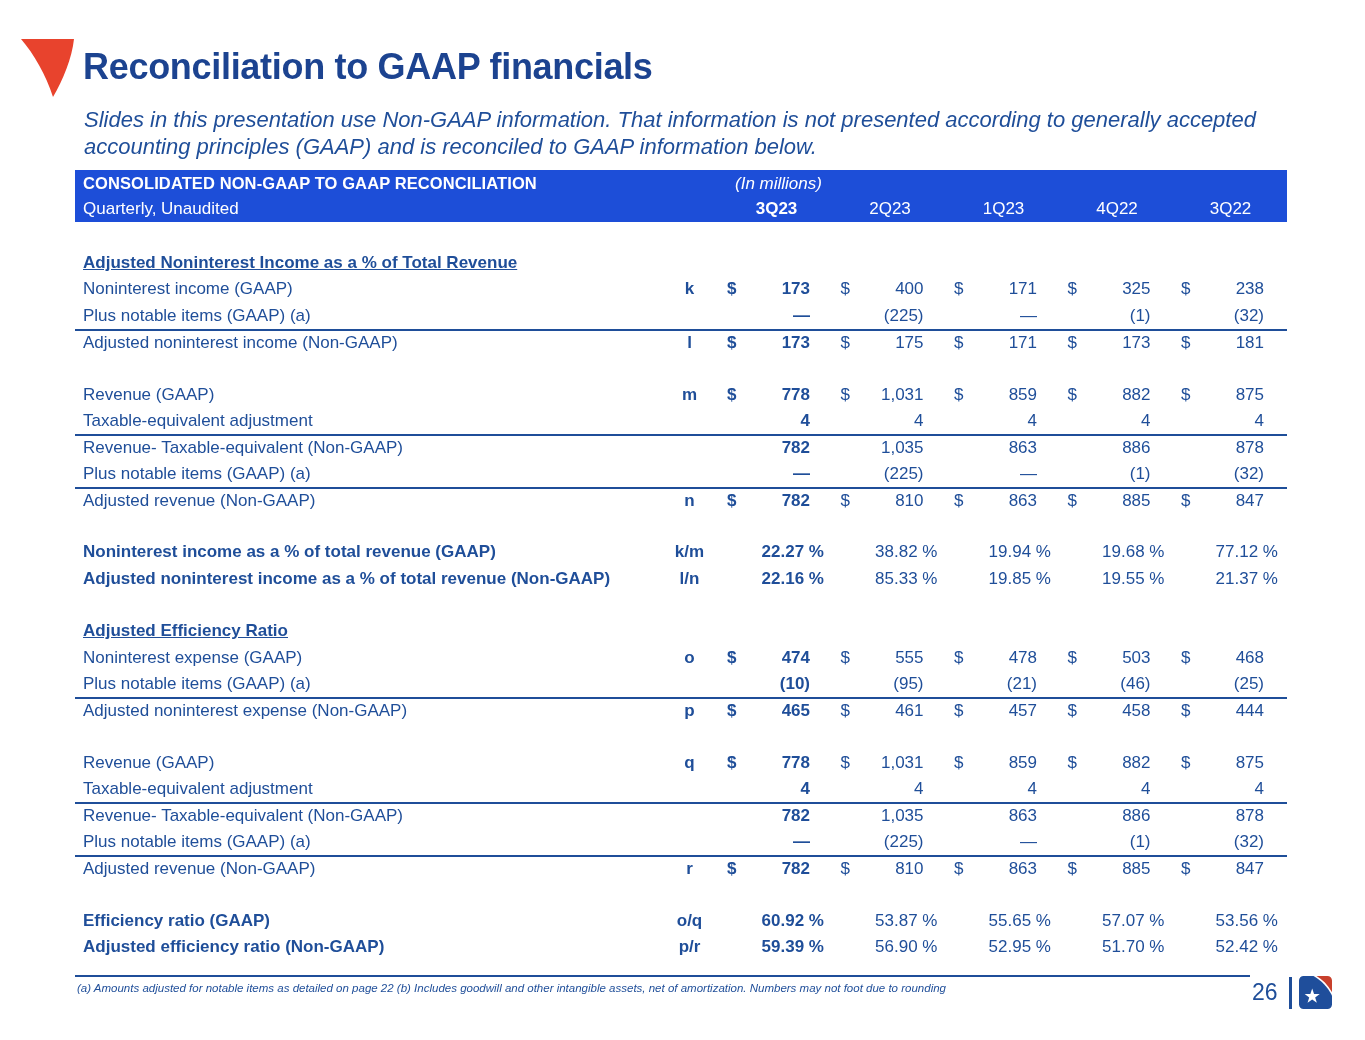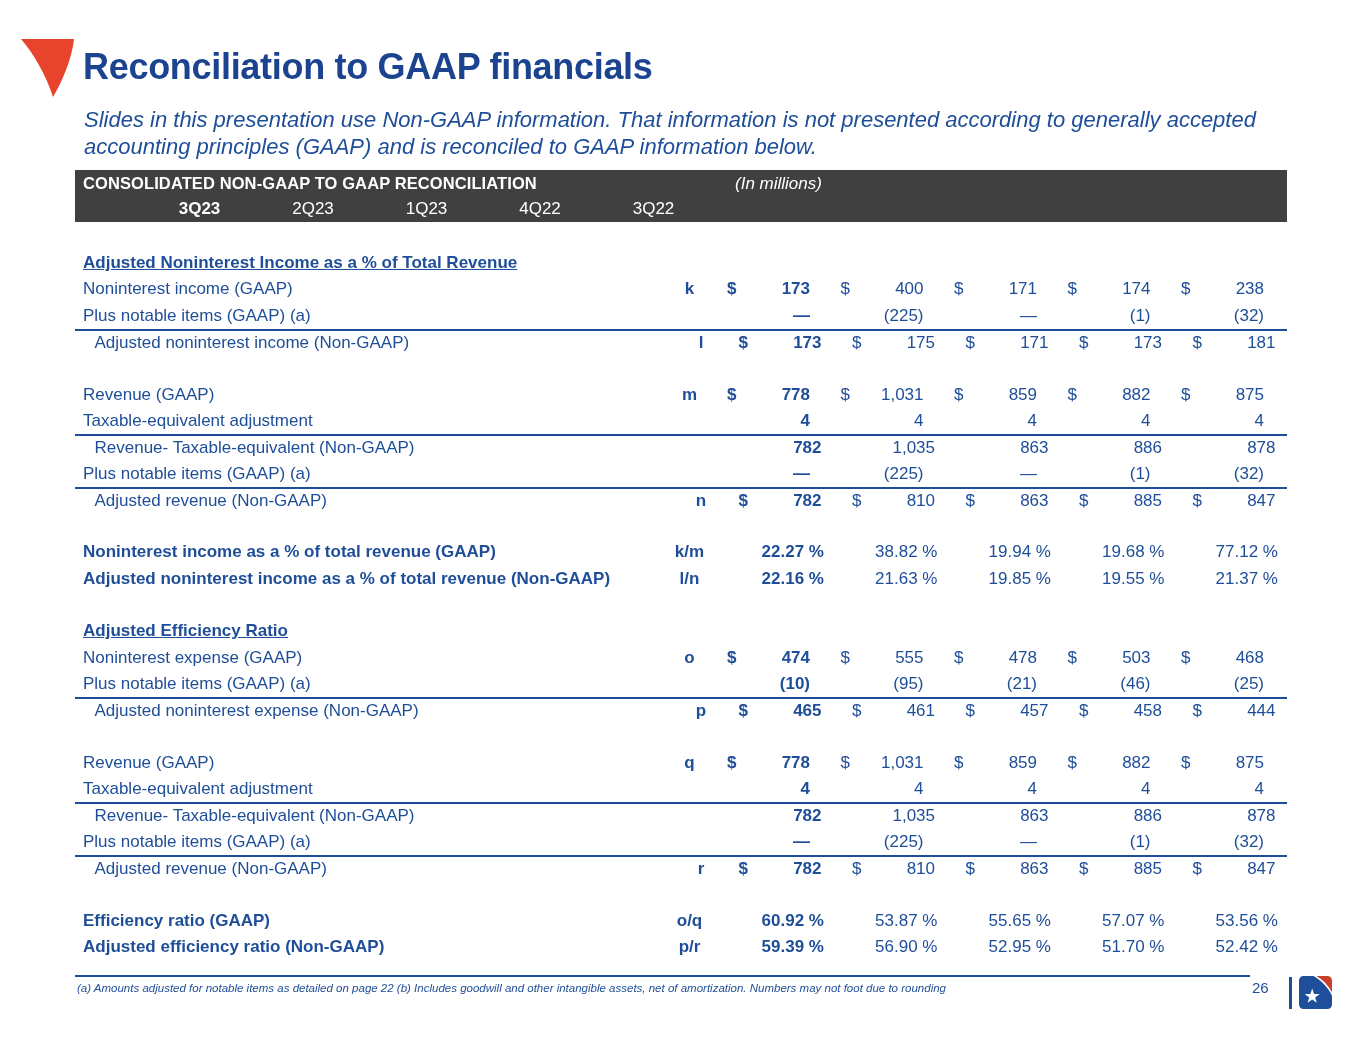--- a/index.html
+++ b/index.html
@@ -6,46 +6,46 @@
   body{
     width:1365px;height:1040px;background:#ffffff;overflow:hidden;position:relative;
     font-family:"Liberation Sans",sans-serif;color:#1F4E99;
   }
   .red-mark{position:absolute;left:20px;top:38px;width:54px;height:60px;}
   .title{position:absolute;left:83px;top:46px;font-size:36px;font-weight:bold;color:#1C4390;letter-spacing:-0.3px;}
   .subtitle{position:absolute;left:84px;top:106px;font-size:22px;font-style:italic;color:#1F4E99;line-height:27px;}
   .subtitle span{display:block;}
 
   .tablewrap{position:absolute;left:75px;top:170px;width:1212px;}
-  .bar{background:#404040;color:#ffffff;height:52px;padding-top:1px;box-sizing:border-box;}
+  .bar{background:#1d4ed8;color:#ffffff;height:52px;padding-top:1px;box-sizing:border-box;}
   .bar-line{display:flex;align-items:center;height:25px;padding-left:8px;font-size:17px;}
   .bar-title{width:652px;font-weight:bold;font-size:16.5px;letter-spacing:0.1px;}
   .bar-units{font-style:italic;}
   .bar-sub{width:577px;}
   .bar-ref{width:75px;}
   .bar-col{width:83px;margin-right:30.5px;text-align:center;}
   .bar-col.last{margin-right:0;}
   .bar-col.cur{font-weight:bold;}
 
   .tbody{margin-top:28px;}
   .trow{display:flex;align-items:center;height:26.3px;font-size:17px;box-sizing:border-box;}
   .c-label{width:577px;padding-left:8px;box-sizing:border-box;white-space:nowrap;}
   .c-ref{width:75px;text-align:center;font-weight:bold;}
   .grp{width:83px;margin-right:30.5px;display:flex;justify-content:space-between;white-space:nowrap;}
   .grp.last{margin-right:0;}
   .grp .val{text-align:right;flex:1;}
   .trow.section .c-label{font-weight:bold;text-decoration:underline;}
-  .trow.subtotal{border-top:2.5px solid #1F4E99;justify-content:center;}
+  .trow.subtotal{border-top:2.5px solid #1F4E99;}
   .trow.boldrow .c-label{font-weight:bold;}
   .trow.pct .val{margin-right:-14px;}
   .trow .grp.g0{font-weight:bold;}
 
   .rule{position:absolute;left:75px;top:975px;width:1175px;height:2px;background:#1F4E99;}
   .footnote{position:absolute;left:77px;top:982px;font-size:11.5px;font-style:italic;color:#1F4E99;white-space:nowrap;}
-  .pagenum{position:absolute;left:1252px;top:979px;font-size:15px;color:#1F4E99;}
+  .pagenum{position:absolute;left:1252px;top:979px;font-size:23px;color:#1F4E99;}
   .pagesep{position:absolute;left:1289px;top:977px;width:3px;height:32px;background:#1F4E99;}
   .footer-logo{position:absolute;left:1299px;top:976px;width:33px;height:33px;}
 </style>
 </head>
 <body>
 
 <svg class="red-mark" viewBox="0 0 54 58" aria-hidden="true">
   <path d="M1,0 L54,0 C52,19 43,41 33,58 C26,36 14,15 1,0 Z" fill="#E8432D"></path>
 </svg>
 
@@ -56,20 +56,21 @@
   <span>accounting principles (GAAP) and is reconciled to GAAP information below.</span>
 </div>
 
 <div class="tablewrap">
   <div class="bar">
     <div class="bar-line">
       <span class="bar-title">CONSOLIDATED NON-GAAP TO GAAP RECONCILIATION</span>
       <span class="bar-units">(In millions)</span>
     </div>
     <div class="bar-line">
+      <span class="bar-sub">Quarterly, Unaudited</span>
       <span class="bar-ref"></span>
       <span class="bar-col cur">3Q23</span>
       <span class="bar-col">2Q23</span>
       <span class="bar-col">1Q23</span>
       <span class="bar-col">4Q22</span>
       <span class="bar-col last">3Q22</span>
     </div>
   </div>
   <div class="tbody">
       <div class="trow section">
@@ -106,21 +107,21 @@
     <span class="grp g1">
           <span class="dol">$</span>
           <span class="val">400</span>
         </span>
     <span class="grp g2">
           <span class="dol">$</span>
           <span class="val">171</span>
         </span>
     <span class="grp g3">
           <span class="dol">$</span>
-          <span class="val">174</span>
+          <span class="val">325</span>
         </span>
     <span class="grp g4 last">
           <span class="dol">$</span>
           <span class="val">238</span>
         </span>
   </div>
       <div class="trow">
     <span class="c-label">Plus notable items (GAAP) (a)</span>
     <span class="c-ref"></span>
     <span class="grp g0">
@@ -362,21 +363,21 @@
   </div>
       <div class="trow boldrow pct">
     <span class="c-label">Adjusted noninterest income as a % of total revenue (Non-GAAP)</span>
     <span class="c-ref">l/n</span>
     <span class="grp g0">
           <span class="dol"></span>
           <span class="val">22.16 %</span>
         </span>
     <span class="grp g1">
           <span class="dol"></span>
-          <span class="val">21.63 %</span>
+          <span class="val">85.33 %</span>
         </span>
     <span class="grp g2">
           <span class="dol"></span>
           <span class="val">19.85 %</span>
         </span>
     <span class="grp g3">
           <span class="dol"></span>
           <span class="val">19.55 %</span>
         </span>
     <span class="grp g4 last">

